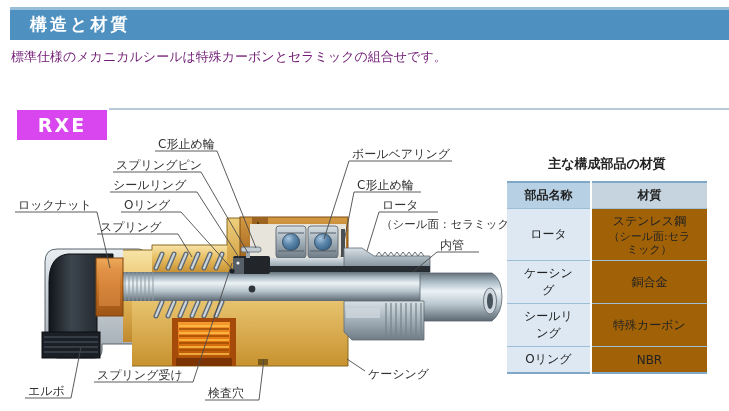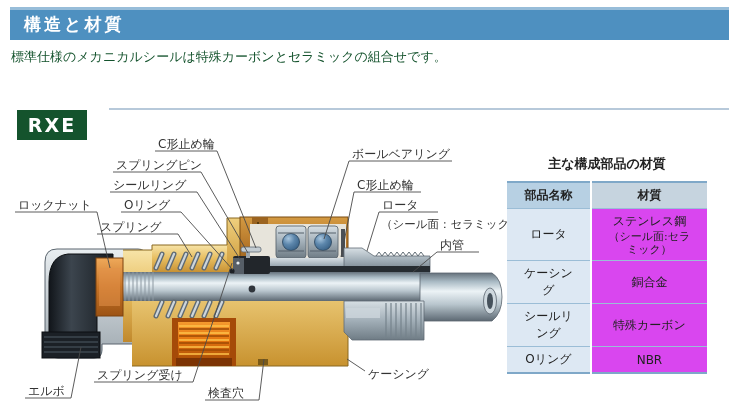--- a/index.html
+++ b/index.html
@@ -3,46 +3,46 @@
 <meta charset="utf-8">
 <style>
   html,body{margin:0;padding:0;}
   body{font-family:"DejaVu Sans","Liberation Sans",sans-serif;background:#fff;}
   .page{position:relative;width:729px;height:411px;background:#fff;overflow:hidden;}
 
   
   .header-bar{position:absolute;left:10px;top:7px;right:0;height:33px;
     background:#4e90c0;border-top:3px solid #97bdd9;box-sizing:border-box;}
   .header-bar .title{color:#fff;font-size:17px;font-weight:bold;letter-spacing:3px;
-    line-height:29px;padding-left:14px;}
-
-  
-  .intro{position:absolute;left:11px;top:46px;font-size:13px;color:#14532d;line-height:22px;}
+    line-height:29px;padding-left:20px;}
+
+  
+  .intro{position:absolute;left:11px;top:46px;font-size:13px;color:#701a75;line-height:22px;}
   .intro p{margin:0;}
 
   
-  .model-badge{position:absolute;left:17px;top:110px;width:70px;height:30px;background:#14532d;
+  .model-badge{position:absolute;left:17px;top:110px;width:90px;height:30px;background:#d946ef;
     color:#fff;font-size:19px;font-weight:bold;letter-spacing:2px;text-align:center;line-height:30px;}
   .section-rule{position:absolute;left:109px;top:108px;width:620px;height:2px;background:#b7c9da;}
 
   
   .diagram{position:absolute;left:0;top:130px;width:510px;height:281px;}
   .diagram text{font-size:12px;fill:#333;font-family:"DejaVu Sans","Liberation Sans",sans-serif;}
   .diagram text.small{font-size:11.5px;}
   .leader{stroke:#4a4a4a;stroke-width:0.9;fill:none;}
 
   
   .materials{position:absolute;left:504px;top:154px;width:206px;color:#222;}
   .materials .t-title{font-size:13px;font-weight:bold;text-align:center;line-height:19px;}
   table.mat{border-collapse:collapse;width:200px;margin:8px auto 0 auto;
     border-top:2px solid #7fa8c8;border-bottom:2px solid #7fa8c8;font-size:12px;}
   table.mat th,table.mat td{border-top:1px solid #9bbdd6;text-align:center;padding:4px 15px;}
   table.mat th{font-weight:bold;}
   table.mat .col-part{width:78px;background:#dde8f3;border-right:2px solid #fff;}
-  table.mat .col-mat{width:122px;background:#d946ef;}
+  table.mat .col-mat{width:122px;background:#a16207;}
   table.mat th.col-part{background:#b7d0e3;}
   table.mat th.col-mat{background:#c6d4df;}
   table.mat td .l2{display:block;font-size:11px;line-height:13px;}
   table.mat tr.r1 td{height:32px;}
 </style>
 </head>
 <body>
 
 <div class="page">
 

